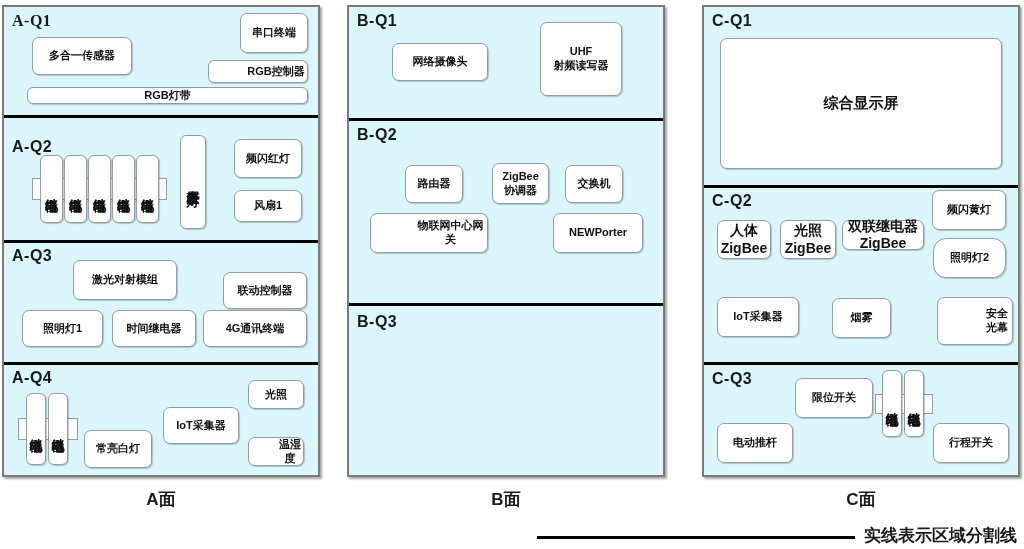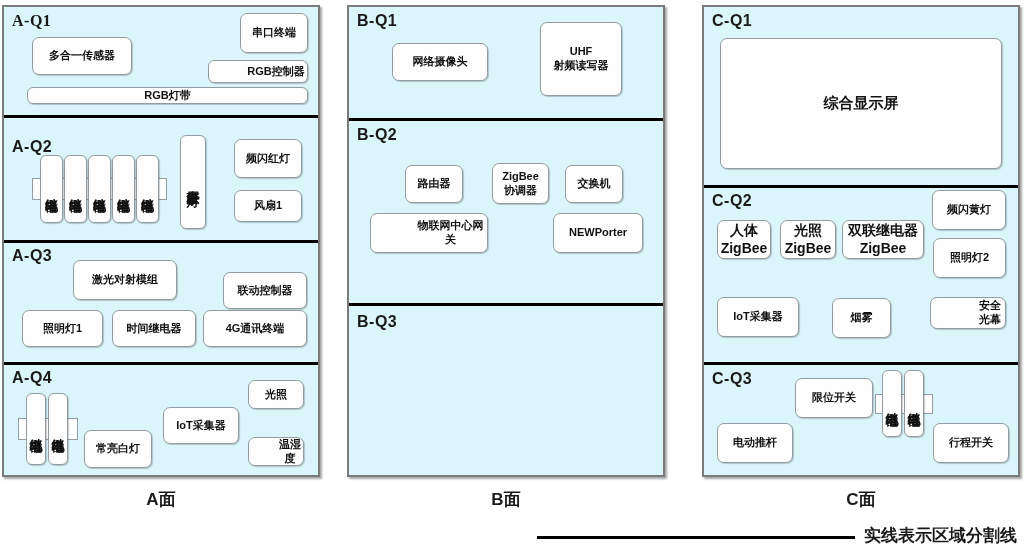--- a/index.html
+++ b/index.html
@@ -114,26 +114,26 @@
   <span class="sec-label" style="left:8px;top:5px;">C-Q1</span>
   <div class="box" style="left:16px;top:31px;width:282px;height:131px;font-size:15px;">综合显示屏</div>
 
   <div class="divider" style="top:178px;"></div>
   <span class="sec-label" style="left:8px;top:185px;">C-Q2</span>
   <div class="box" style="left:228px;top:183px;width:74px;height:40px;">频闪黄灯</div>
   <div class="box sm" style="left:13px;top:213px;width:54px;height:39px;">人体
 ZigBee</div>
   <div class="box sm" style="left:76px;top:213px;width:56px;height:39px;">光照
 ZigBee</div>
-  <div class="box sm" style="left:138px;top:213px;width:82px;height:39px;">双联继电器
+  <div class="box sm" style="left:138px;top:213px;width:82px;height:30px;">双联继电器
 ZigBee</div>
-  <div class="box" style="left:229px;top:231px;width:73px;height:40px;">照明灯2</div>
+  <div class="box" style="left:229px;top:231px;width:73px;height:40px;border-radius:13px;">照明灯2</div>
   <div class="box" style="left:13px;top:290px;width:82px;height:40px;">IoT采集器</div>
   <div class="box" style="left:128px;top:291px;width:59px;height:40px;">烟雾</div>
-  <div class="box" style="left:226px;top:290px;width:76px;height:32px;padding-left:44px;">安全光幕</div>
+  <div class="box" style="left:233px;top:290px;width:76px;height:48px;padding-left:44px;">安全光幕</div>
 
   <div class="divider" style="top:355px;"></div>
   <span class="sec-label" style="left:8px;top:363px;">C-Q3</span>
   <div class="box" style="left:91px;top:371px;width:78px;height:40px;">限位开关</div>
   <div class="rail" style="left:171px;top:387px;width:58px;height:20px;"></div>
   <div class="box vbox" style="left:178px;top:363px;width:20px;height:67px;">继电器</div>
   <div class="box vbox" style="left:200px;top:363px;width:20px;height:67px;">继电器</div>
   <div class="box" style="left:13px;top:416px;width:76px;height:40px;">电动推杆</div>
   <div class="box" style="left:229px;top:416px;width:76px;height:40px;">行程开关</div>
 </div>

